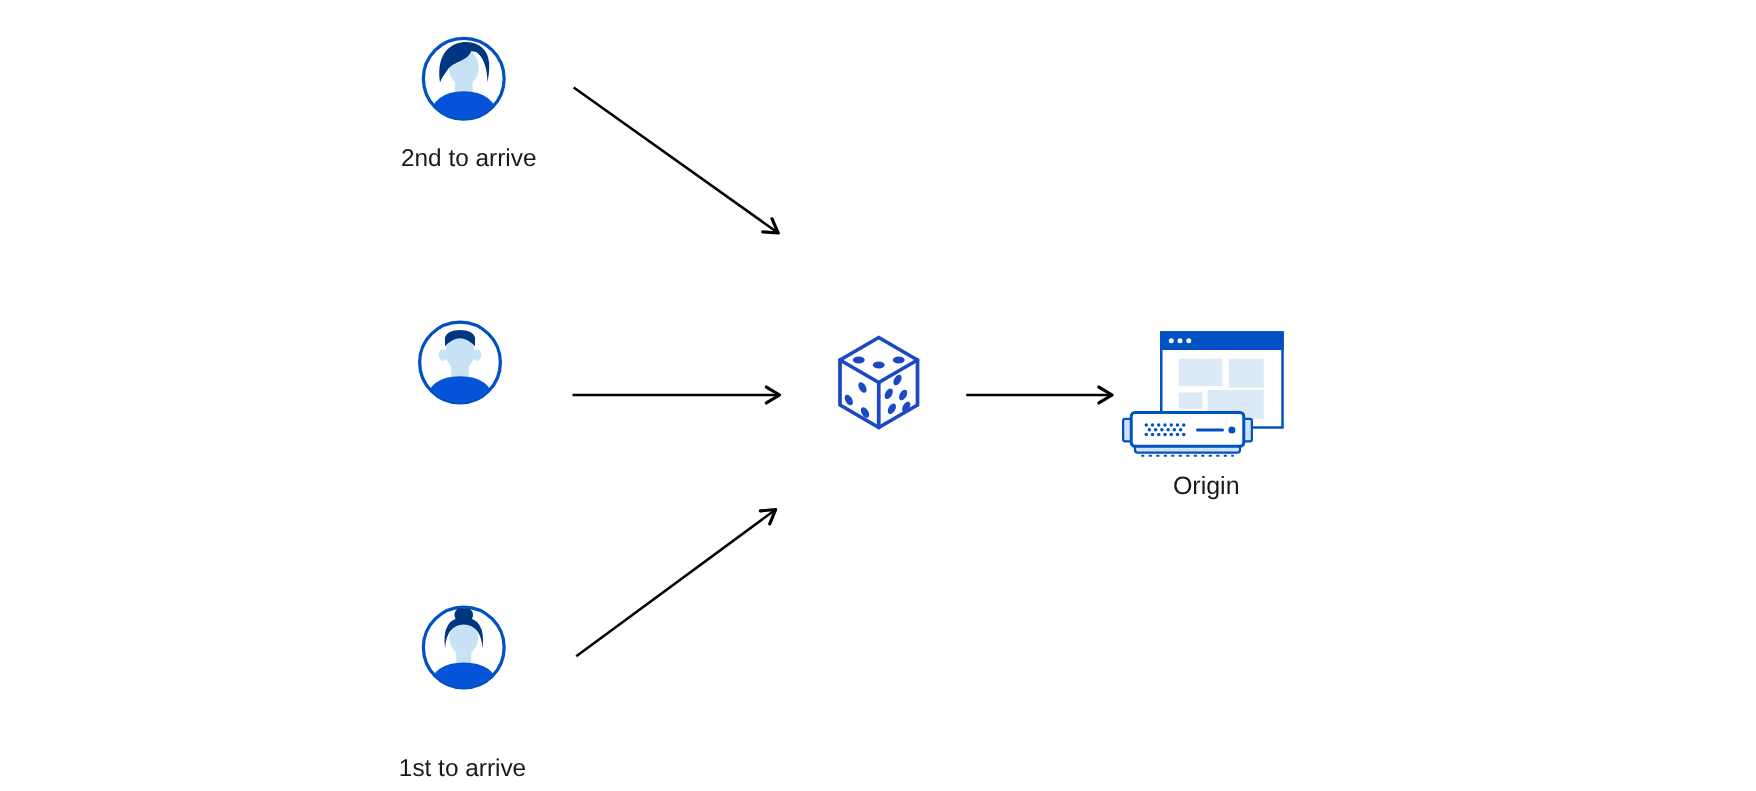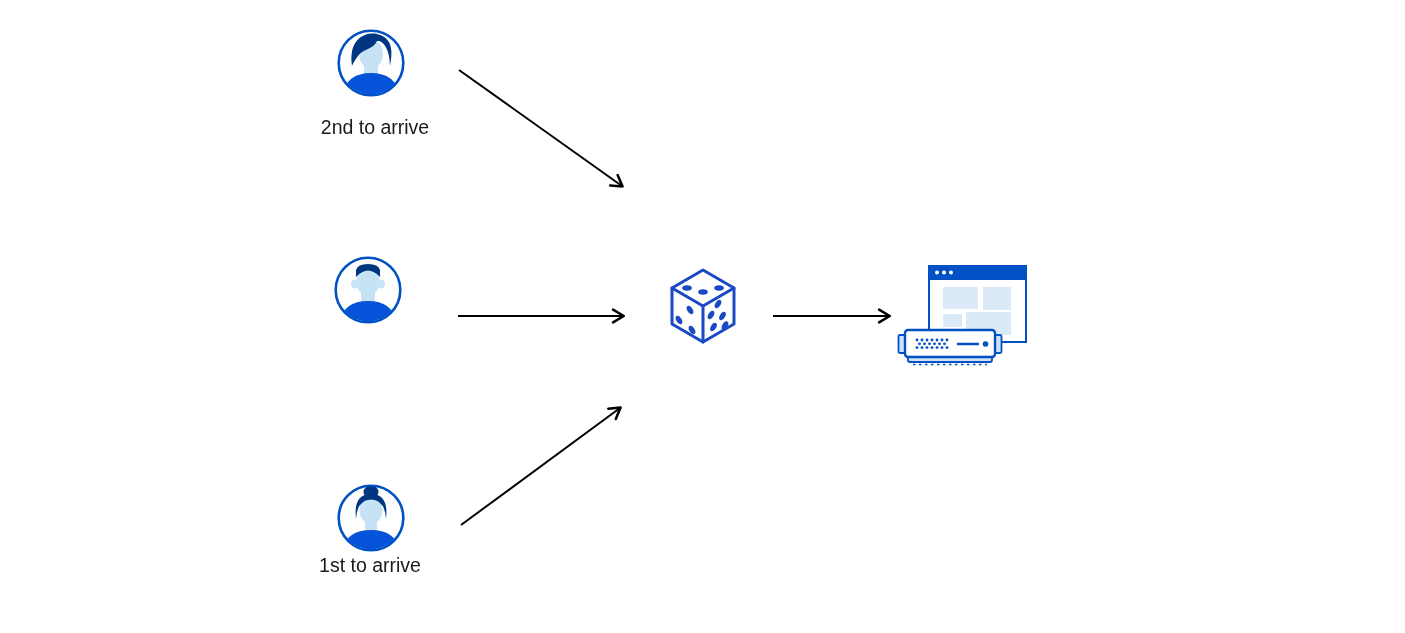--- a/index.html
+++ b/index.html
@@ -104,21 +104,21 @@
       <circle class="ring" cx="35" cy="35" r="32.3"></circle>
       <g clip-path="url(#c3)">
         <ellipse class="hair" cx="35" cy="9" rx="7.5" ry="6.5"></ellipse>
         <rect class="skin" x="29" y="33" width="12" height="15"></rect>
         <path class="shirt" d="M6,70 Q9,47 35,47 Q61,47 64,70 Z"></path>
         <ellipse class="skin" cx="35" cy="27" rx="11.5" ry="14"></ellipse>
         <path class="hair" d="M20,36 Q17,11 35,11 Q53,11 50,36 Q49,17 35,16.5 Q21,17 20,36 Z"></path>
       </g>
     </svg>
   </div>
-  <div class="abs node-label" style="left:370px;top:554px">1st to arrive</div>
+  <div class="abs node-label" style="left:370px;top:604px">1st to arrive</div>
 
   <div class="abs" style="left:668px;top:266px">
     <svg width="70" height="80" viewBox="0 0 70 80">
       <path class="dice-face" d="M35,4 L66,22 L66,58 L35,76 L4,58 L4,22 Z"></path>
       <path class="dice-edge" d="M4,22 L35,40 L66,22"></path>
       <path class="dice-edge" d="M35,40 L35,76"></path>
 
       <ellipse class="pip" cx="19" cy="22" rx="4.8" ry="2.8"></ellipse>
       <ellipse class="pip" cx="35" cy="26" rx="4.8" ry="2.8"></ellipse>
       <ellipse class="pip" cx="51" cy="22" rx="4.8" ry="2.8"></ellipse>
@@ -173,14 +173,15 @@
           <circle class="srv-dot" cx="35" cy="86.6" r="1.4"></circle>
           <circle class="srv-dot" cx="40" cy="86.6" r="1.4"></circle>
           <circle class="srv-dot" cx="45" cy="86.6" r="1.4"></circle>
           <circle class="srv-dot" cx="50" cy="86.6" r="1.4"></circle>
       </g>
       <line class="srv-line" x1="61" y1="83" x2="81" y2="83"></line>
       <circle class="srv-dot" cx="88.5" cy="83" r="2.8"></circle>
       <line class="srv-dash" x1="16" y1="103.5" x2="90" y2="103.5"></line>
     </svg>
   </div>
+  <div class="abs node-label origin-label" style="left:965px;top:378px">Origin</div>
 
 </div>
 
 </body></html>

